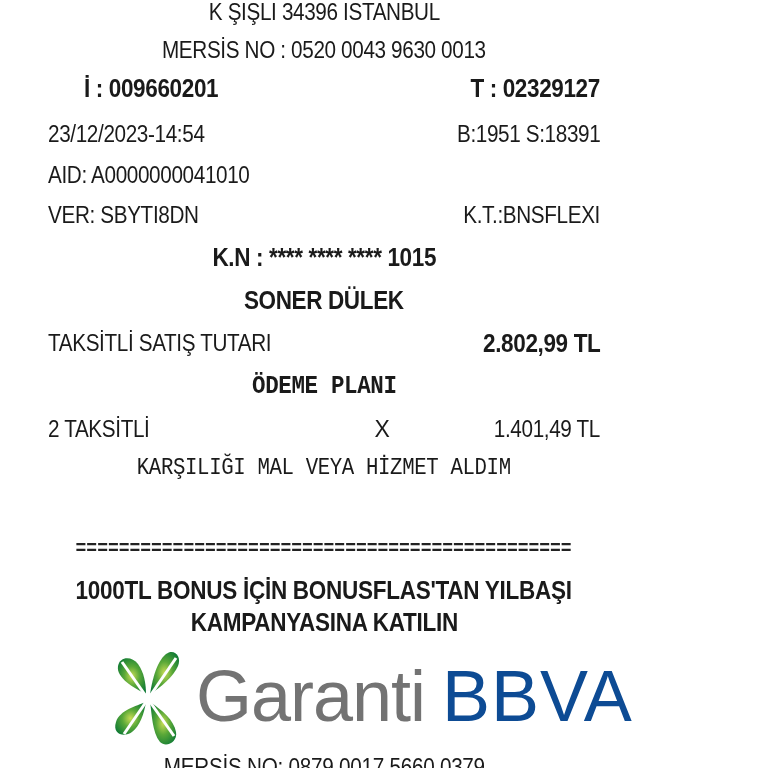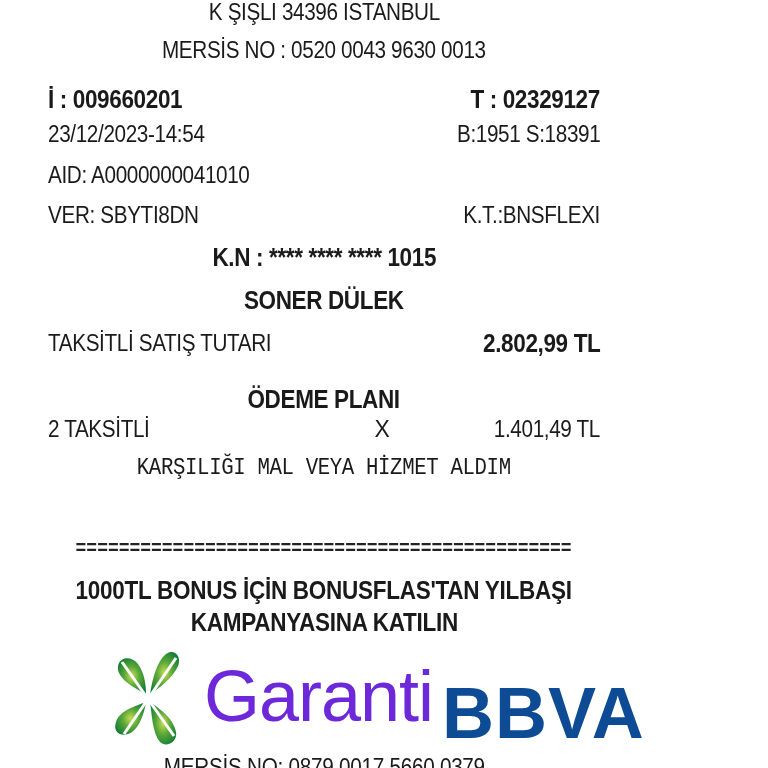--- a/index.html
+++ b/index.html
@@ -68,22 +68,22 @@
       width: 560px;
       height: 100px;
     }
     .logo-text {
       position: absolute;
       top: 8px;
       font-size: 72px;
       line-height: 80px;
       letter-spacing: -1px;
     }
-    .garanti { left: 92px; color: #6d28d9; font-weight: normal; }
-    .bbva { left: 330px; color: #0d4b94; font-weight: bold; letter-spacing: 1px; margin-top: 17px; }
+    .garanti { left: 84px; color: #737373; font-weight: normal; }
+    .bbva { left: 330px; color: #0d4b94; font-weight: normal; letter-spacing: 1px; }
     .bottom-mersis {
       position: absolute;
       left: 0; right: 0;
       top: 752px;
       text-align: center;
       font-size: 23px;
       line-height: 30px;
       letter-spacing: -0.3px;
     }
   </style>
@@ -93,21 +93,21 @@
 <div class="receipt">
 
   <div class="line center" style="top:-3px;">
     <span class="cond">K ŞIŞLI 34396 ISTANBUL</span>
   </div>
 
   <div class="line center" style="top:35px;">
     <span class="cond">MERSİS NO : 0520 0043 9630 0013</span>
   </div>
 
-  <div class="line split bold big" style="top:84px;">
+  <div class="line split bold big" style="top:73px;margin-left:36px;">
     <span class="cond-l">İ : 009660201</span>
     <span class="cond-r">T : 02329127</span>
   </div>
 
   <div class="line split" style="top:119px;">
     <span class="cond-l">23/12/2023-14:54</span>
     <span class="cond-r">B:1951 S:18391</span>
   </div>
 
   <div class="line split" style="top:160px;">
@@ -125,21 +125,21 @@
 
   <div class="line center bold big" style="top:285px;">
     <span class="cond">SONER DÜLEK</span>
   </div>
 
   <div class="line split" style="top:328px;">
     <span class="cond-l">TAKSİTLİ SATIŞ TUTARI</span>
     <span class="cond-r bold big">2.802,99 TL</span>
   </div>
 
-  <div class="line center bold big" style="top:384px;">
+  <div class="line center bold big" style="top:371px;font-family:Liberation Mono, monospace;">
     <span class="cond">ÖDEME PLANI</span>
   </div>
 
   <div class="line split" style="top:414px;gap:24px;">
     <span class="cond-l">2 TAKSİTLİ</span>
     <span class="mid-x">X</span>
     <span class="cond-r">1.401,49 TL</span>
   </div>
 
   <div class="line center" style="top:453px;font-family:Liberation Mono, monospace;">

